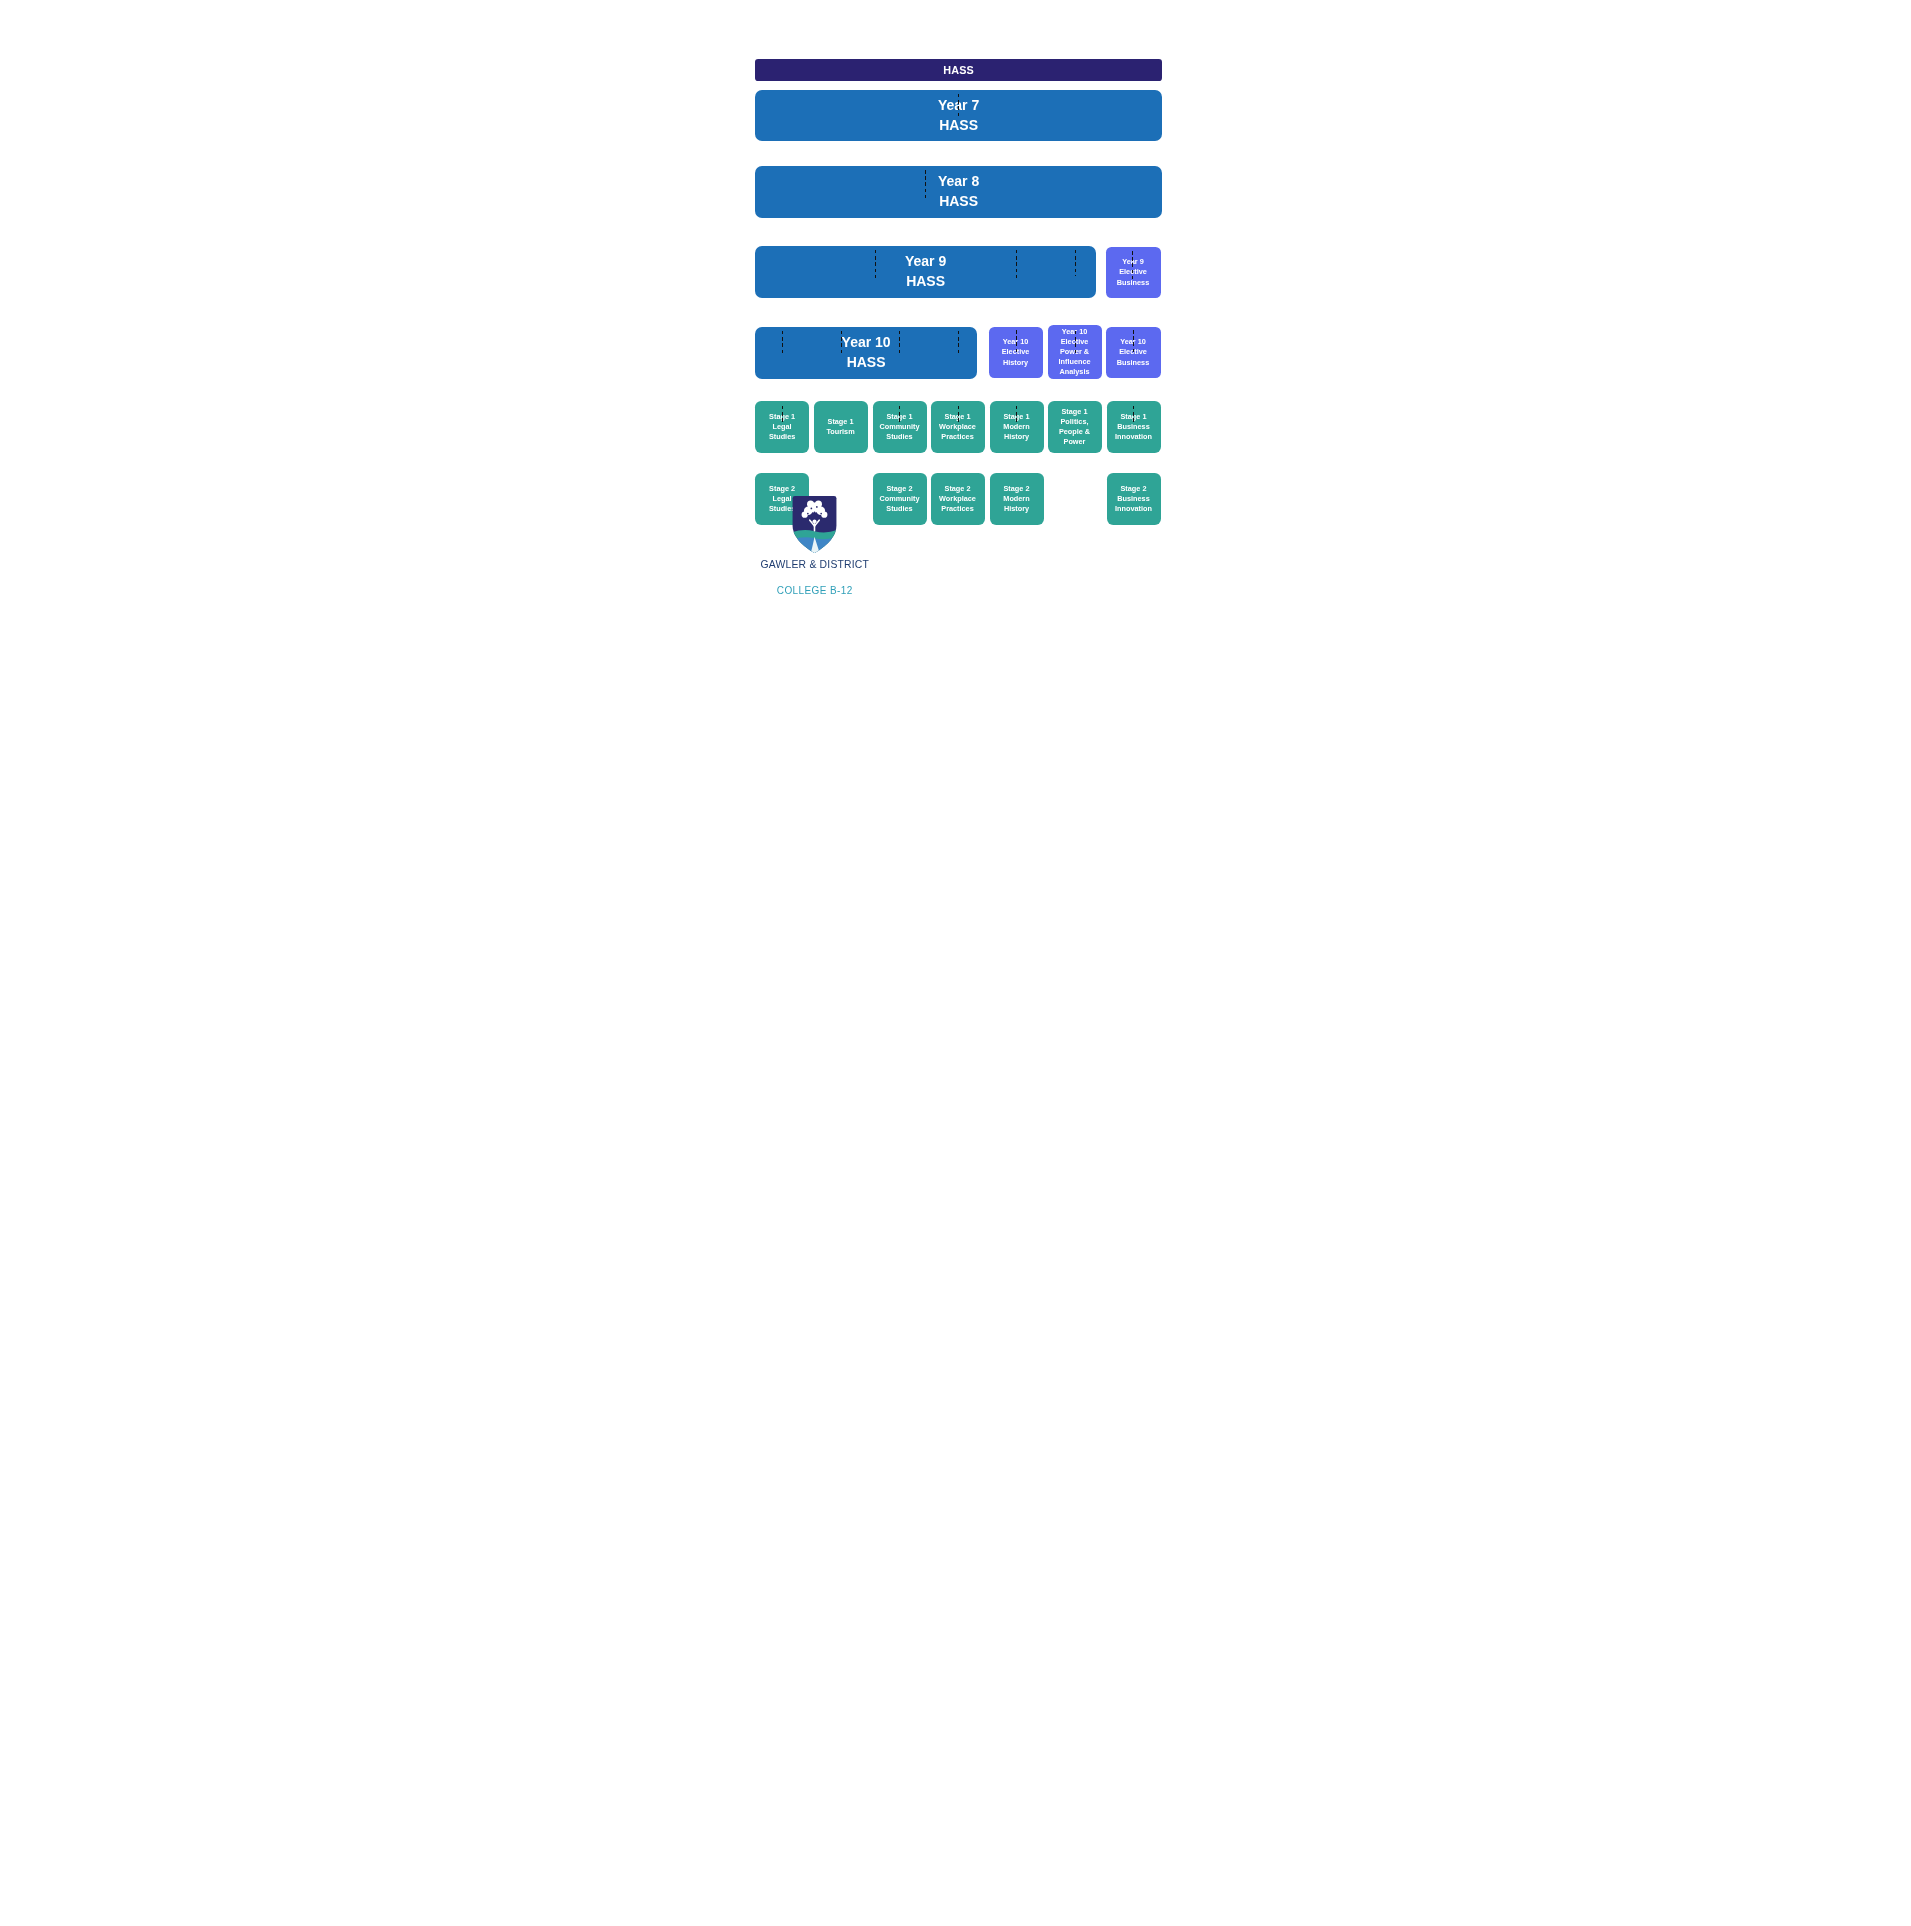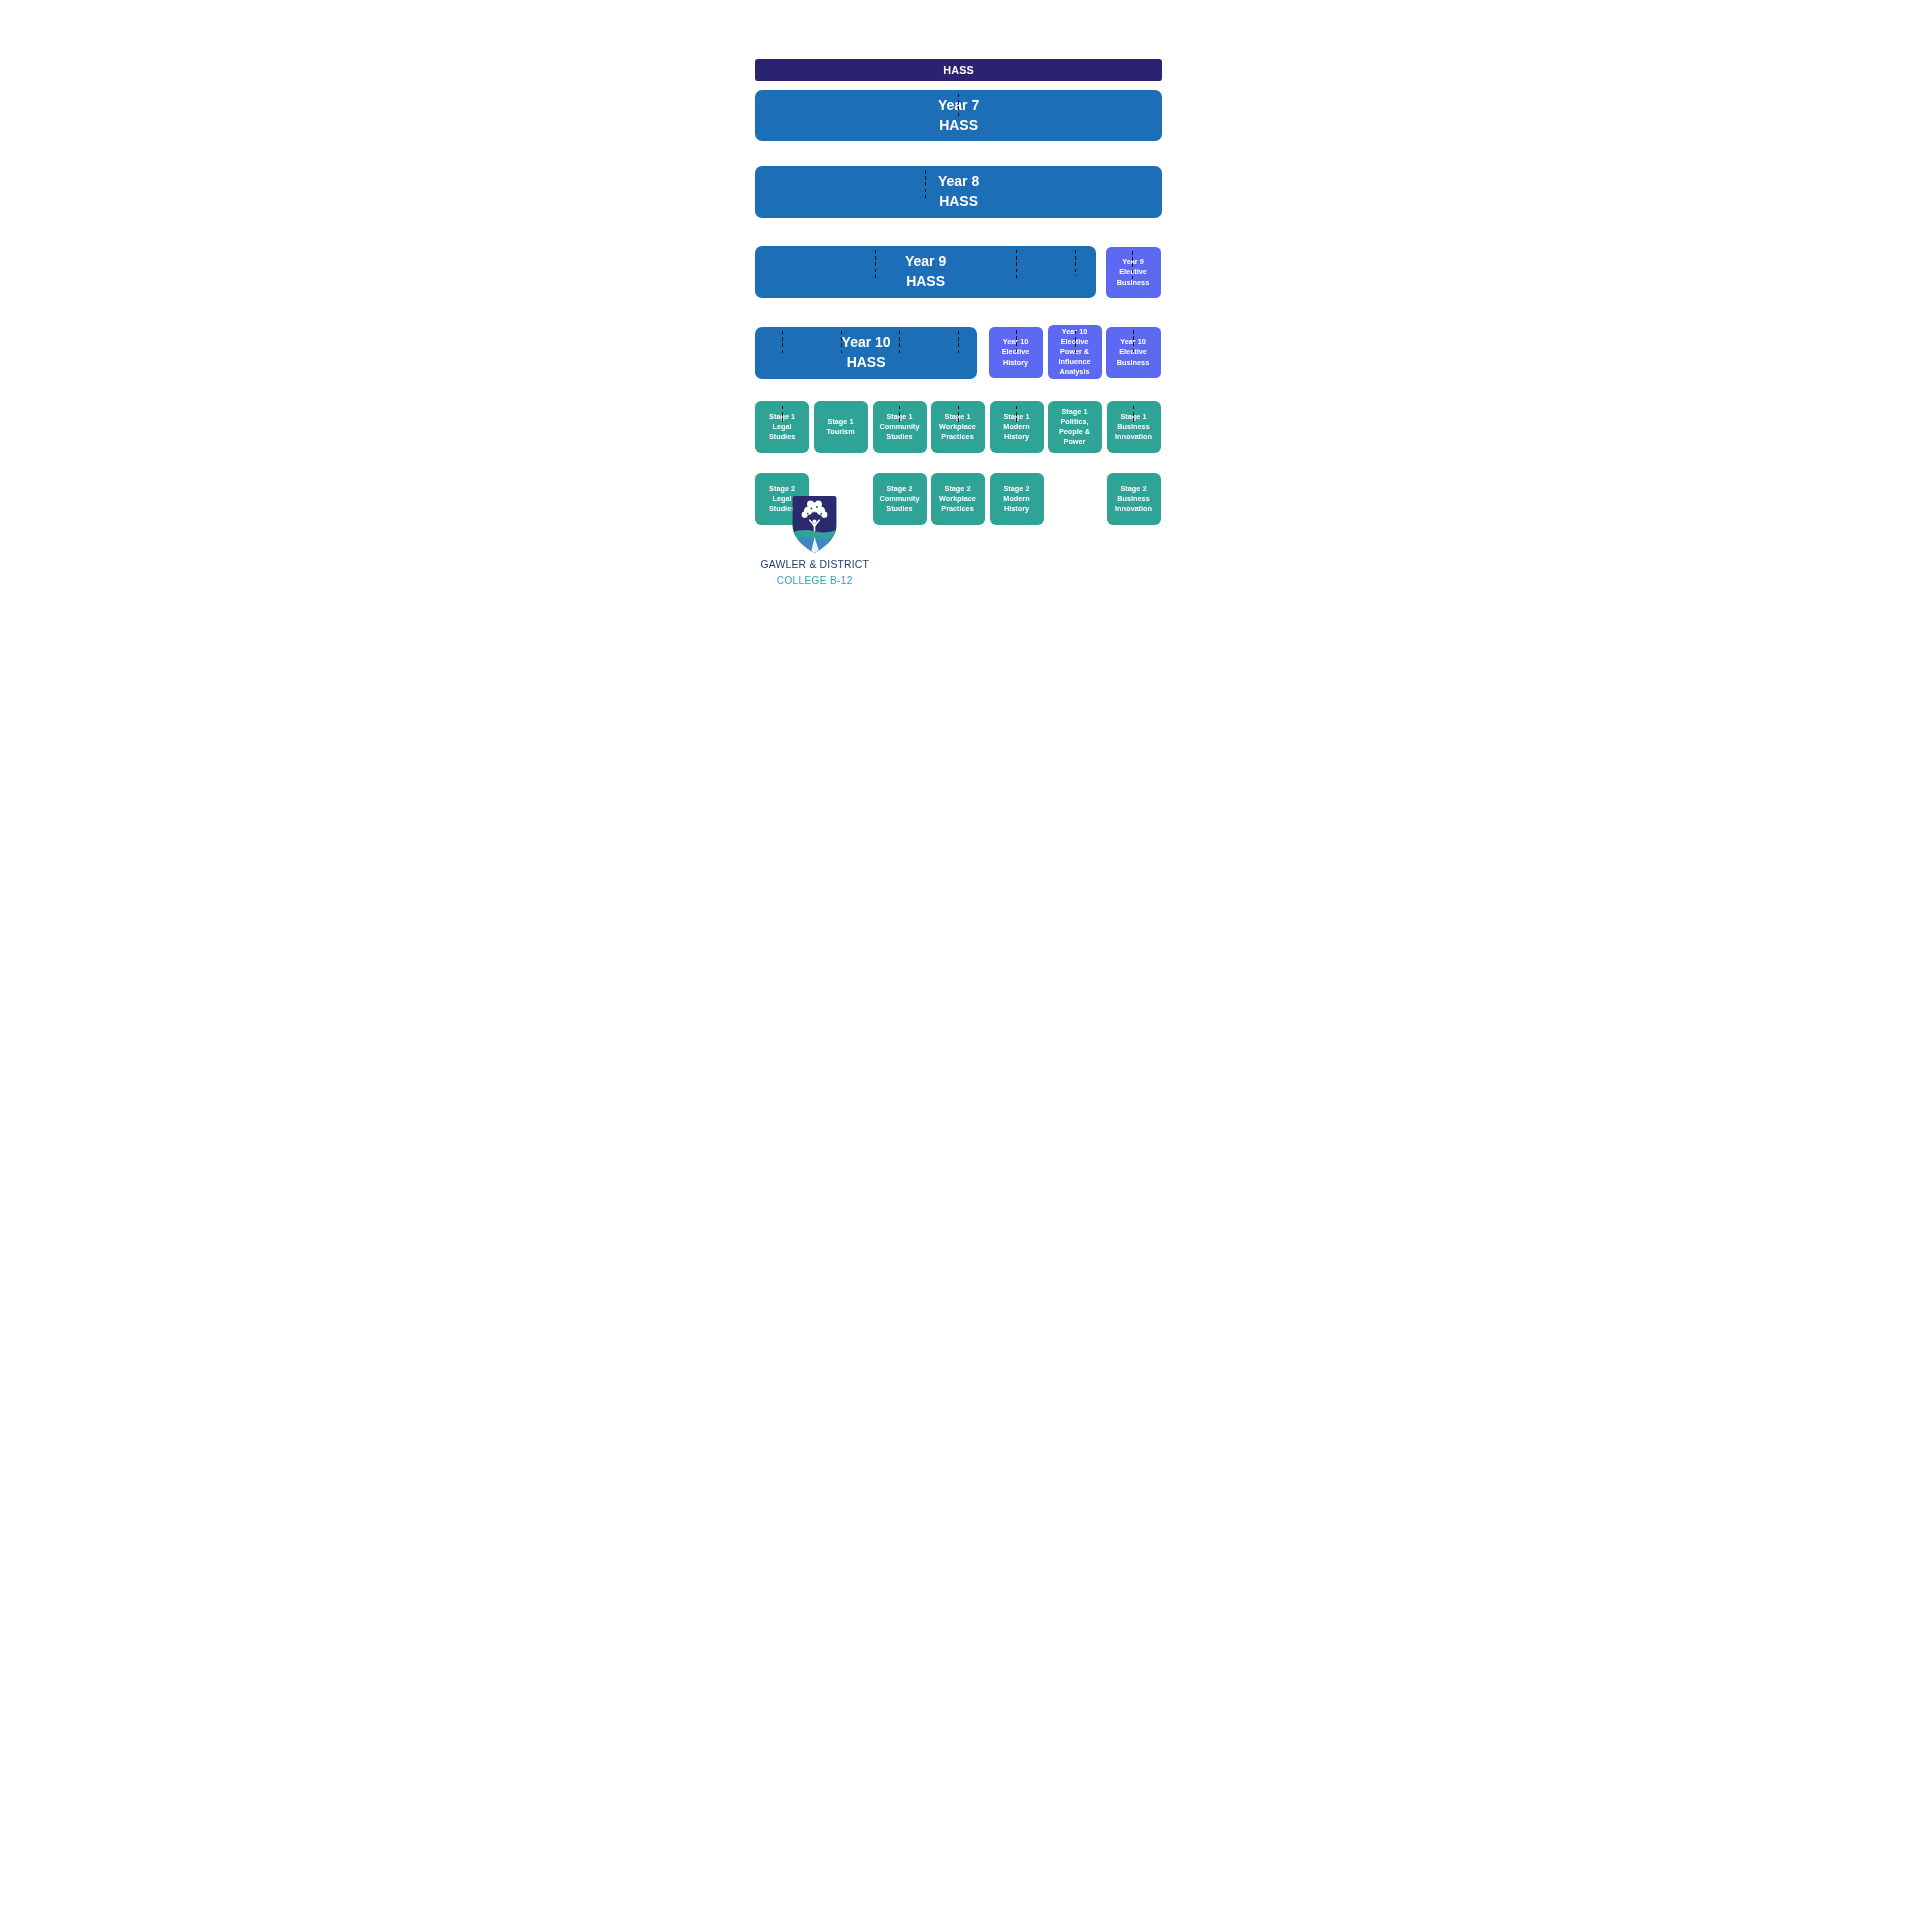--- a/index.html
+++ b/index.html
@@ -66,21 +66,21 @@
   }
   .logo-shield { display:block; margin:0 auto; width:47px; height:59px; }
   .logo-name {
     margin-top:5.4px;
     font-size:10.4px;
     font-weight:500;
     letter-spacing:0.2px;
     color:var(--logo_navy, #1f3d70);
   }
   .logo-sub {
-    margin-top:5px;
+    margin-top:15px;
     font-size:10px;
     font-weight:500;
     letter-spacing:0.4px;
     color:var(--logo_teal, #2f9fb8);
   }
 </style>
 </head>
 <body>
 
 <div class="canvas">

